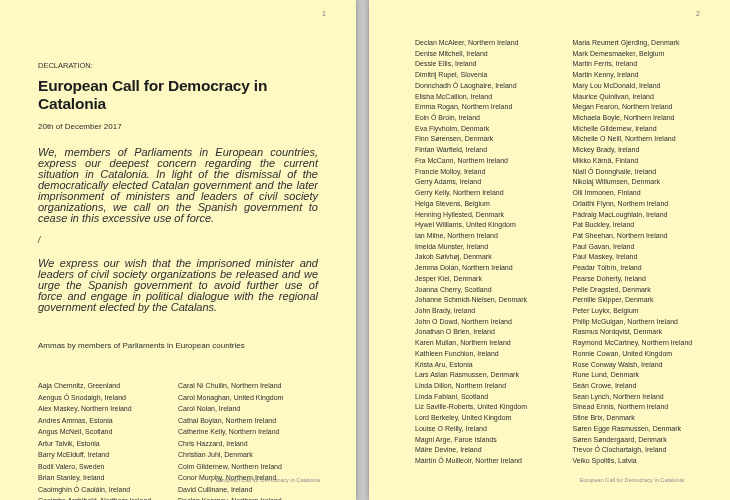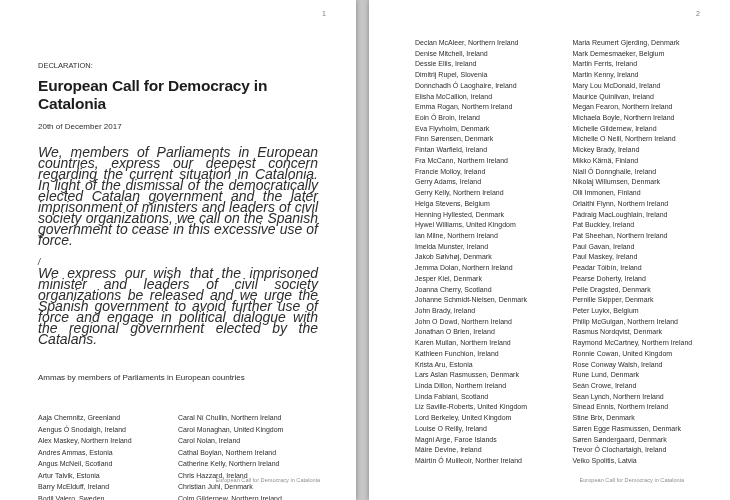--- a/index.html
+++ b/index.html
@@ -7,39 +7,39 @@
   body {
     width: 730px; height: 500px;
     background: #c7c7c7;
     font-family: "Liberation Sans", sans-serif;
     color: #2d2d2d;
     overflow: hidden;
   }
   .canvas { position: relative; width: 730px; height: 500px; }
   .page {
     position: absolute; top: 0; height: 500px;
-    background: #ffffff;
+    background: #fef9c3;
     box-shadow: 0 0 5px rgba(0,0,0,0.35);
   }
   .page1 { left: 0; width: 356px; }
   .page2 { left: 369px; width: 361px; }
   .pagenum {
     position: absolute; top: 10px; right: 30px;
     font-size: 7px; color: #7a7a7a;
   }
   .content1 { padding: 61px 38px 0 38px; }
   .kicker { font-size: 7.5px; color: #2d2d2d; margin: 0 0 7px 0; }
   .title {
     font-size: 15.5px; font-weight: bold; color: #1c1c1c;
     margin: 0 0 9px 0; letter-spacing: -0.2px;
   }
   .date { font-size: 8px; margin: 0 0 16px 0; }
   .para {
-    font-size: 14px; font-style: italic; text-align: justify;
-    line-height: 11px; margin: 0 0 11px 0; color: #2d2d2d;
+    font-size: 11px; font-style: italic; text-align: justify;
+    line-height: 11px; margin: 12px 0 11px 0; color: #2d2d2d;
   }
   .para.tight { margin-bottom: 0; }
   .slash { font-size: 8.2px; font-style: italic; line-height: 11px; }
   .signedby { font-size: 8px; margin-top: 28px; }
   .cols { display: flex; }
   .p1cols { margin-top: 30px; }
   .p1cols .col { width: 159px; }
   .p1cols .col .name { font-size: 7px; line-height: 11.5px; white-space: nowrap; }
   .p2cols { padding: 38px 0 0 46px; }
   .p2cols .col { width: 160px; }

